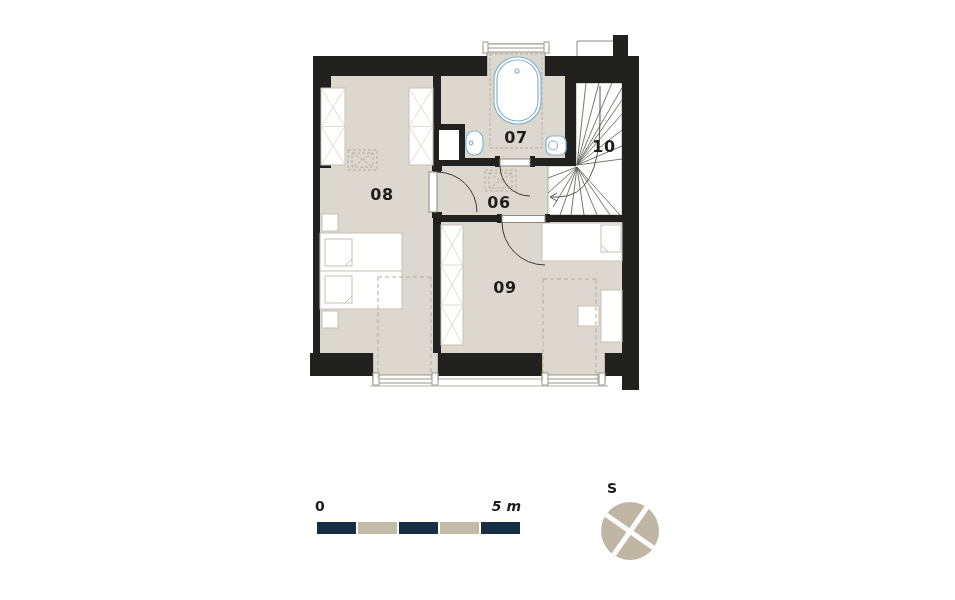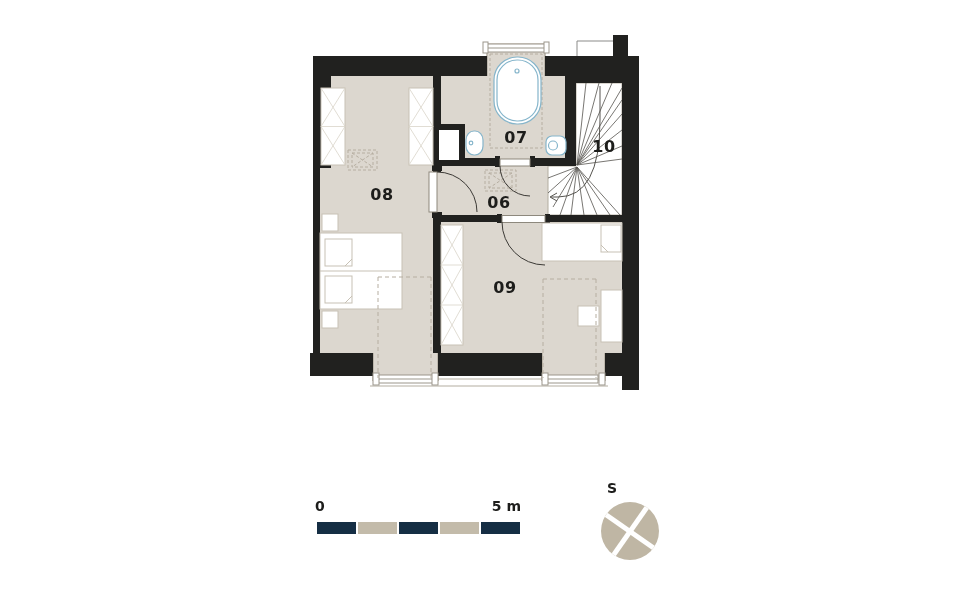--- a/index.html
+++ b/index.html
@@ -4,21 +4,21 @@
 <style>
   html,body{margin:0;padding:0;background:#ffffff;}
   .canvas{position:relative;width:955px;height:600px;background:#ffffff;overflow:hidden;
           font-family:"DejaVu Sans", sans-serif;}
   svg text{font-family:"DejaVu Sans", sans-serif;font-weight:bold;fill:#1d1d1b;}
   .room-label{font-size:16px;letter-spacing:0.5px;}
   
   .scalebar{position:absolute;left:313px;top:498px;width:208px;}
   .scalebar-labels{position:relative;height:18px;font-size:14px;font-weight:bold;color:#1d1d1b;}
   .scalebar-zero{position:absolute;left:2px;top:0;}
-  .scalebar-end{position:absolute;right:0;top:0;}
+  .scalebar-end{position:absolute;right:0;top:0;font-style:italic;}
   .scalebar-bar{margin-top:6px;margin-left:4px;width:203px;height:12px;display:flex;gap:2px;}
   .scalebar-bar .seg{flex:1 1 0;}
   .seg.dark{background:#152e44;}
   .seg.light{background:#c3bbaa;}
   
   .compass{position:absolute;left:601px;top:502px;width:58px;height:58px;}
   .compass-circle{position:absolute;left:0;top:0;width:58px;height:58px;border-radius:50%;
                   background:#bfb6a4;overflow:hidden;}
   .compass-strip{position:absolute;left:-6px;top:26.5px;width:70px;height:5px;background:#ffffff;}
   .strip-a{transform:rotate(-55deg);}

